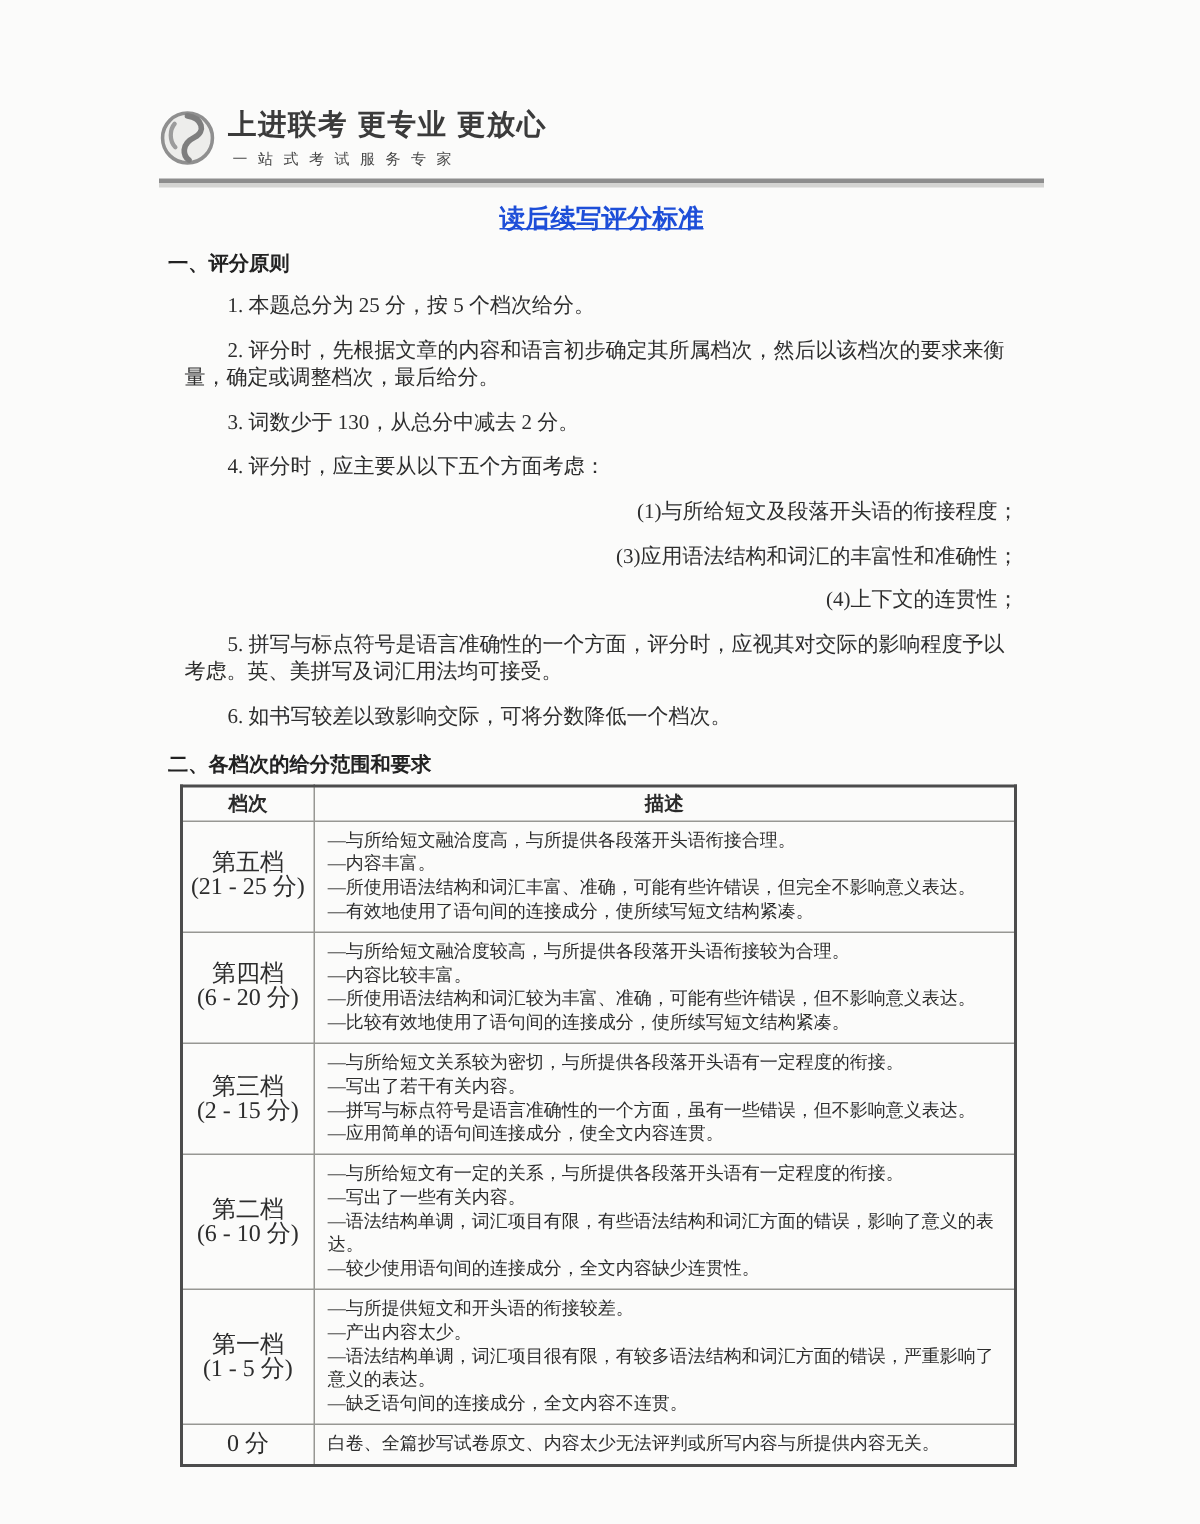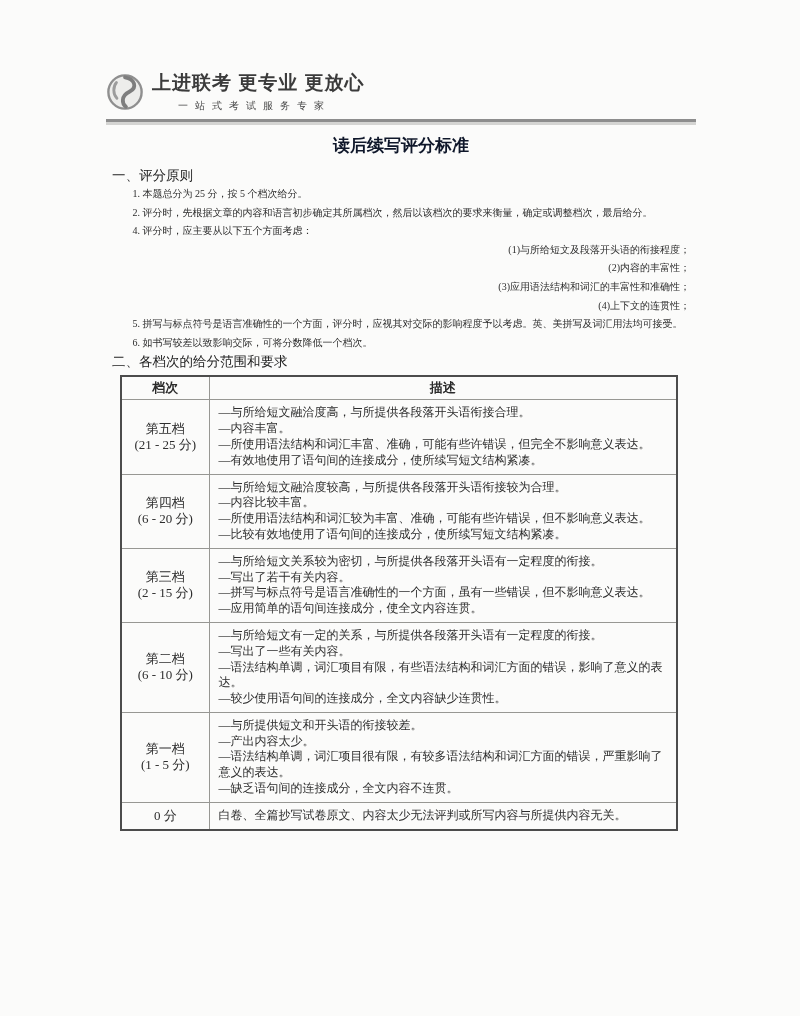--- a/index.html
+++ b/index.html
@@ -16,55 +16,55 @@
   .brand { padding:70px 0 0 106px; }
   .logo-row { display:flex; align-items:center; }
   .logo-icon { width:38px; height:38px; margin-right:8px; flex:0 0 auto; }
   .logo-texts { display:flex; flex-direction:column; }
   .logo-title {
     font-family:"Liberation Sans","DejaVu Sans",sans-serif;
     font-weight:bold; font-size:19px; letter-spacing:1px; color:#3b3b3b;
   }
   .logo-subtitle {
     font-family:Liberation Sans, sans-serif;
-    font-size:10px; letter-spacing:7px; color:#474747; margin-top:3px; padding-left:3px;margin-left:23px;
+    font-size:10px; letter-spacing:7px; color:#474747; margin-top:3px; padding-left:3px;
   }
   .brand-rule {
     margin-top:6px; width:590px; height:3px;
     background:#8d8d8d; box-shadow:0 3px 0 #d4d4d2;
   }
 
   
   .main { width:578px; margin:0 auto 0 112px; }
   .doc-title {
     font-family:"Liberation Sans","DejaVu Sans",sans-serif;
     font-size:17px; font-weight:bold; text-align:center;
-    margin:12px 0 9px 0; color:#0f172a;
+    margin:12px 0 9px 0; color:#1d4ed8;text-decoration:underline;
   }
   .sec-heading {
     font-family:"Liberation Sans","DejaVu Sans",sans-serif;
-    font-size:13.5px; font-weight:normal; margin:0; color:#222; line-height:19px;
+    font-size:13.5px; font-weight:bold; margin:0; color:#222; line-height:19px;
   }
-  .para { margin:0; font-size:10px; line-height:18.6px; }
+  .para { margin:11px; font-size:14px; line-height:18.6px; }
   .para.num   { text-indent:2.05em; }
   .para.paren { text-indent:1.35em;text-align:right; }
 
   
   .grading-table {
     border-collapse:collapse; table-layout:fixed;
     width:558px; margin:4px 0 0 8px;
     border:2px solid #4c4c4c;
   }
   .grading-table th, .grading-table td { border:1px solid #979793; }
   .grading-table th {
     font-family:"Liberation Serif","DejaVu Serif",serif;
     font-weight:bold; font-size:13px; padding:2px 0; color:#2b2b2b;
   }
   .col-grade { width:88px; }
-  td.grade-cell { text-align:center; vertical-align:middle; font-size:13px; padding:2px 0; }
+  td.grade-cell { text-align:center; vertical-align:middle; font-size:16px; padding:2px 0; }
   td.grade-cell div { line-height:16px; }
   td.desc-cell { font-size:12px; padding:5px 12px 5px 9px; vertical-align:middle; }
   td.desc-cell div { line-height:15.8px; }
 </style>
 </head>
 <body>
 
 <div class="page">
 
   <header class="brand">
@@ -85,23 +85,23 @@
   </header>
 
   <main class="main">
 
     <h1 class="doc-title">读后续写评分标准</h1>
 
     <section>
       <h2 class="sec-heading">一、评分原则</h2>
       <p class="para num">1. 本题总分为 25 分，按 5 个档次给分。</p>
       <p class="para num">2. 评分时，先根据文章的内容和语言初步确定其所属档次，然后以该档次的要求来衡量，确定或调整档次，最后给分。</p>
+      <p class="para num">3. 词数少于 130，从总分中减去 2 分。</p>
       <p class="para num">4. 评分时，应主要从以下五个方面考虑：</p>
       <p class="para paren">(1)与所给短文及段落开头语的衔接程度；</p>
-      <p class="para paren">(2)内容的丰富性；</p>
       <p class="para paren">(3)应用语法结构和词汇的丰富性和准确性；</p>
       <p class="para paren">(4)上下文的连贯性；</p>
       <p class="para num">5. 拼写与标点符号是语言准确性的一个方面，评分时，应视其对交际的影响程度予以考虑。英、美拼写及词汇用法均可接受。</p>
       <p class="para num">6. 如书写较差以致影响交际，可将分数降低一个档次。</p>
     </section>
 
     <section>
       <h2 class="sec-heading">二、各档次的给分范围和要求</h2>
 
       <table class="grading-table">

